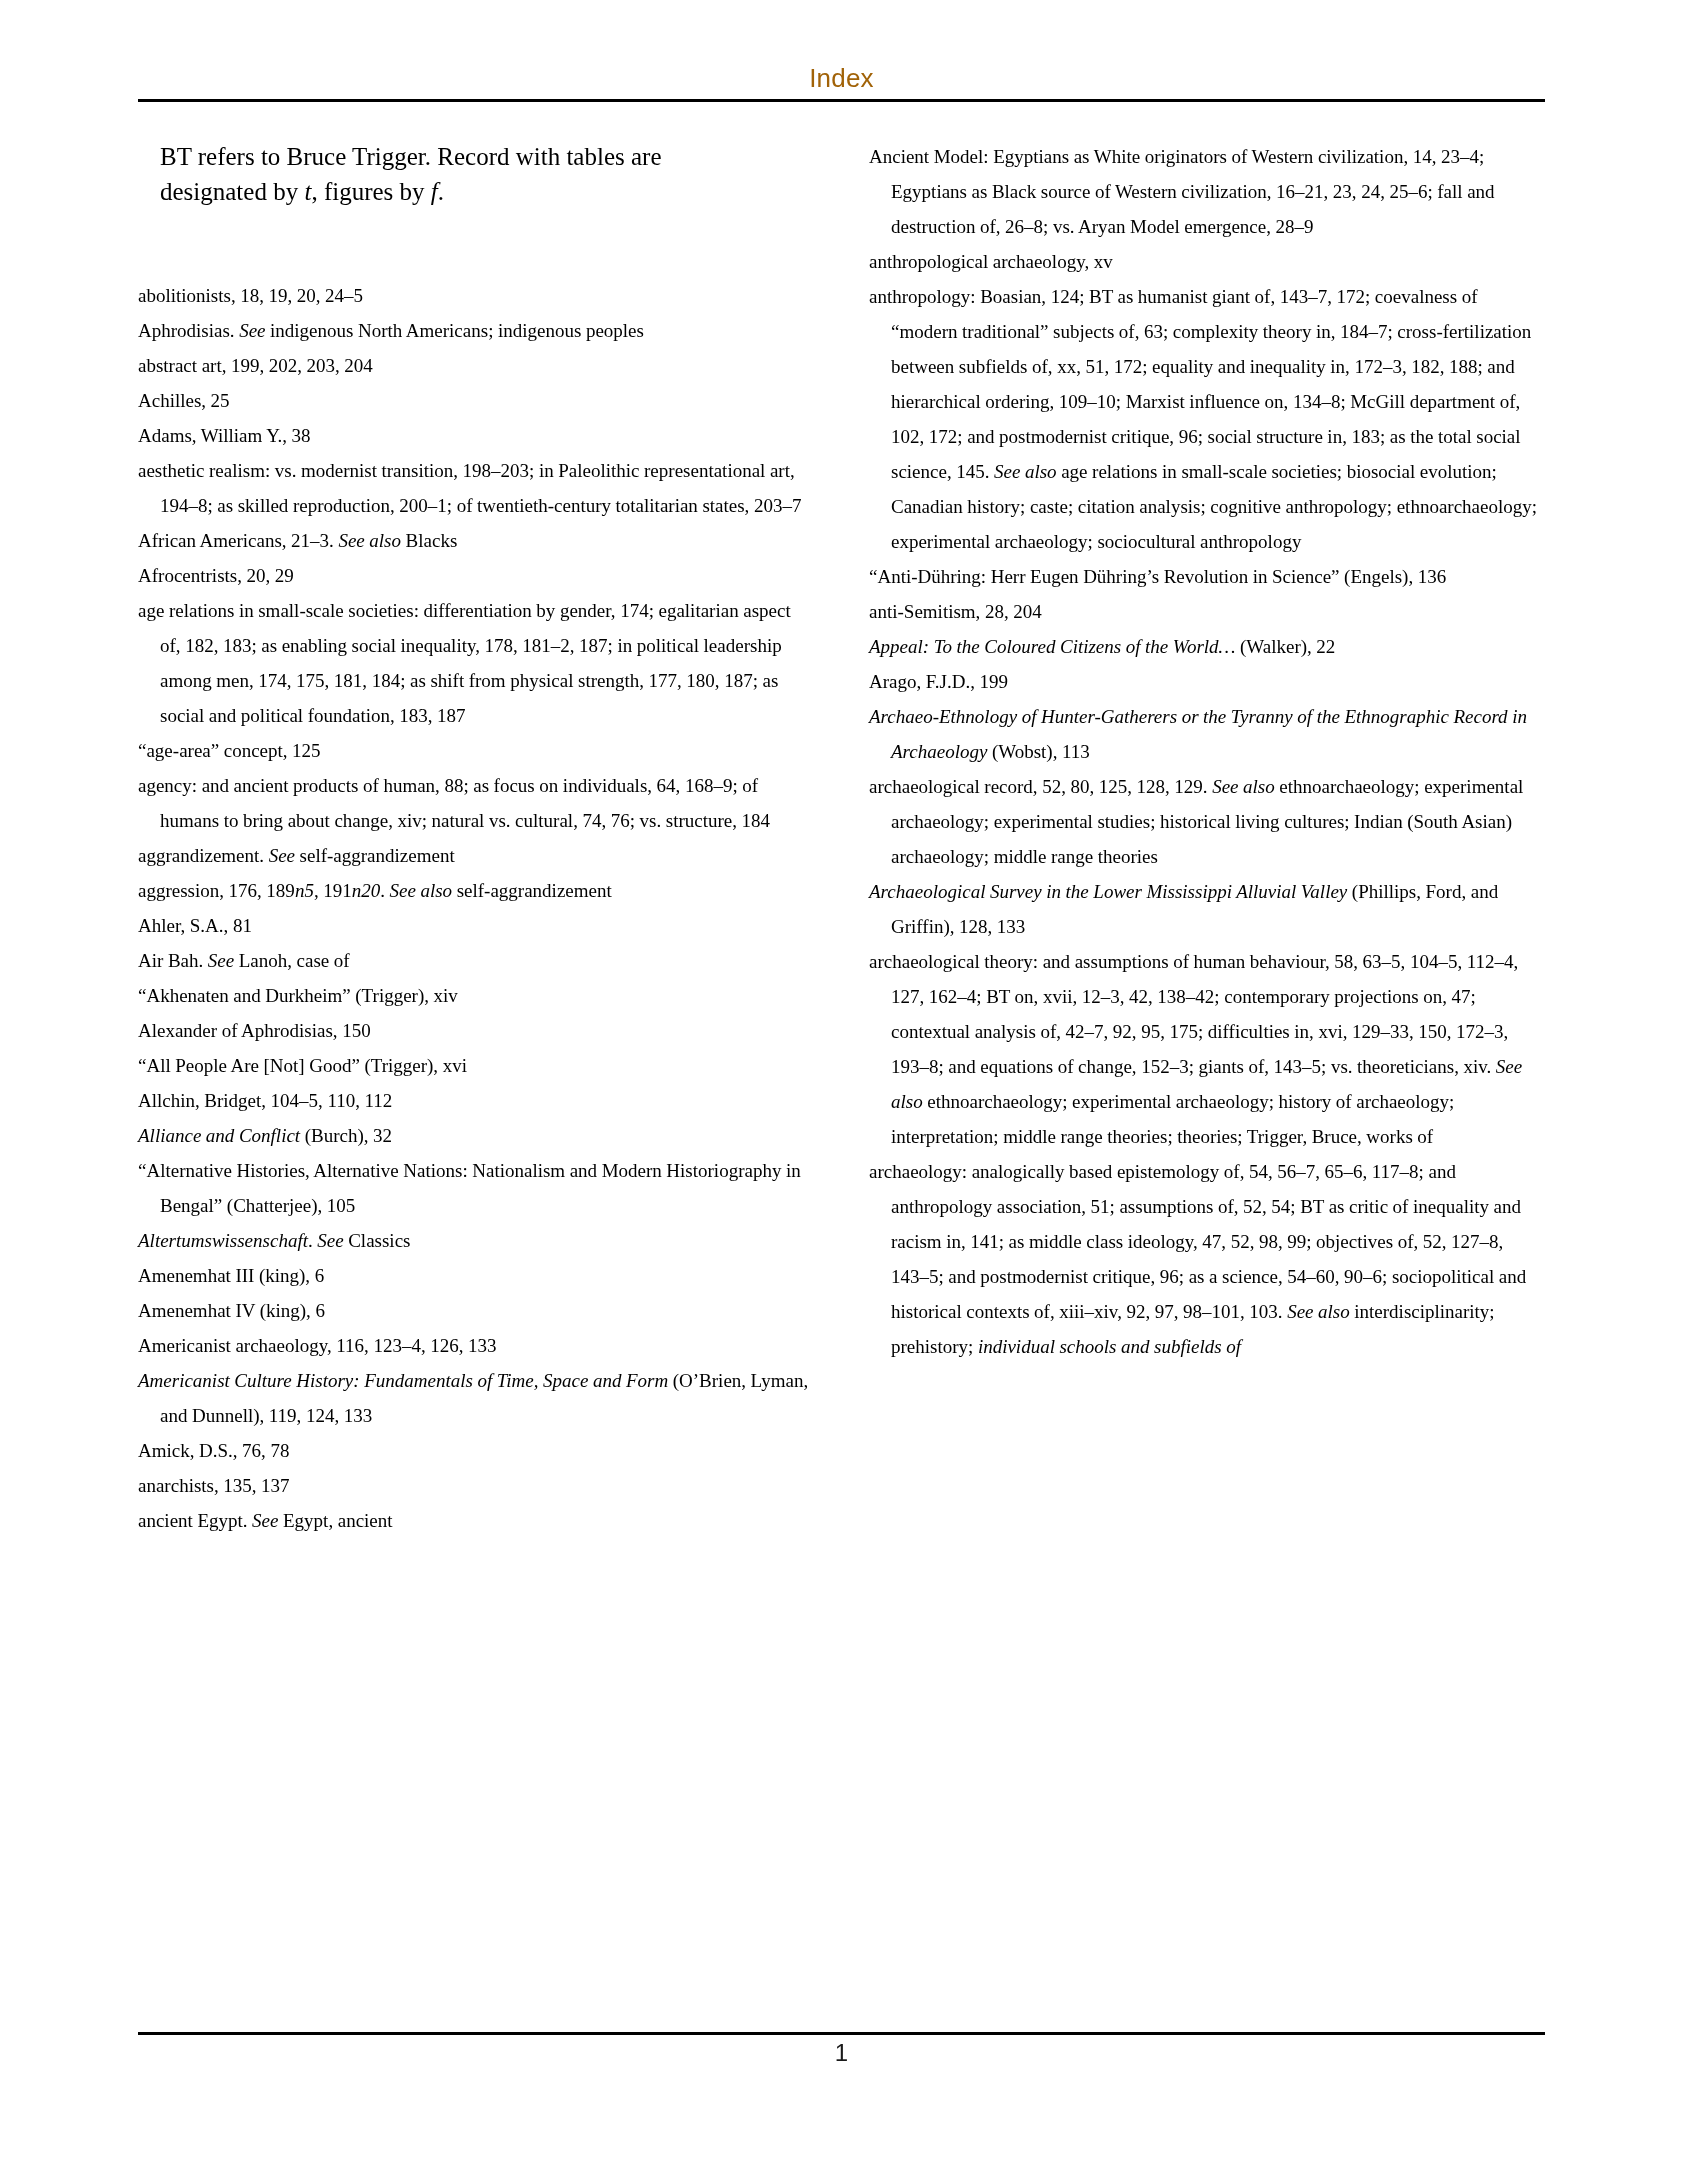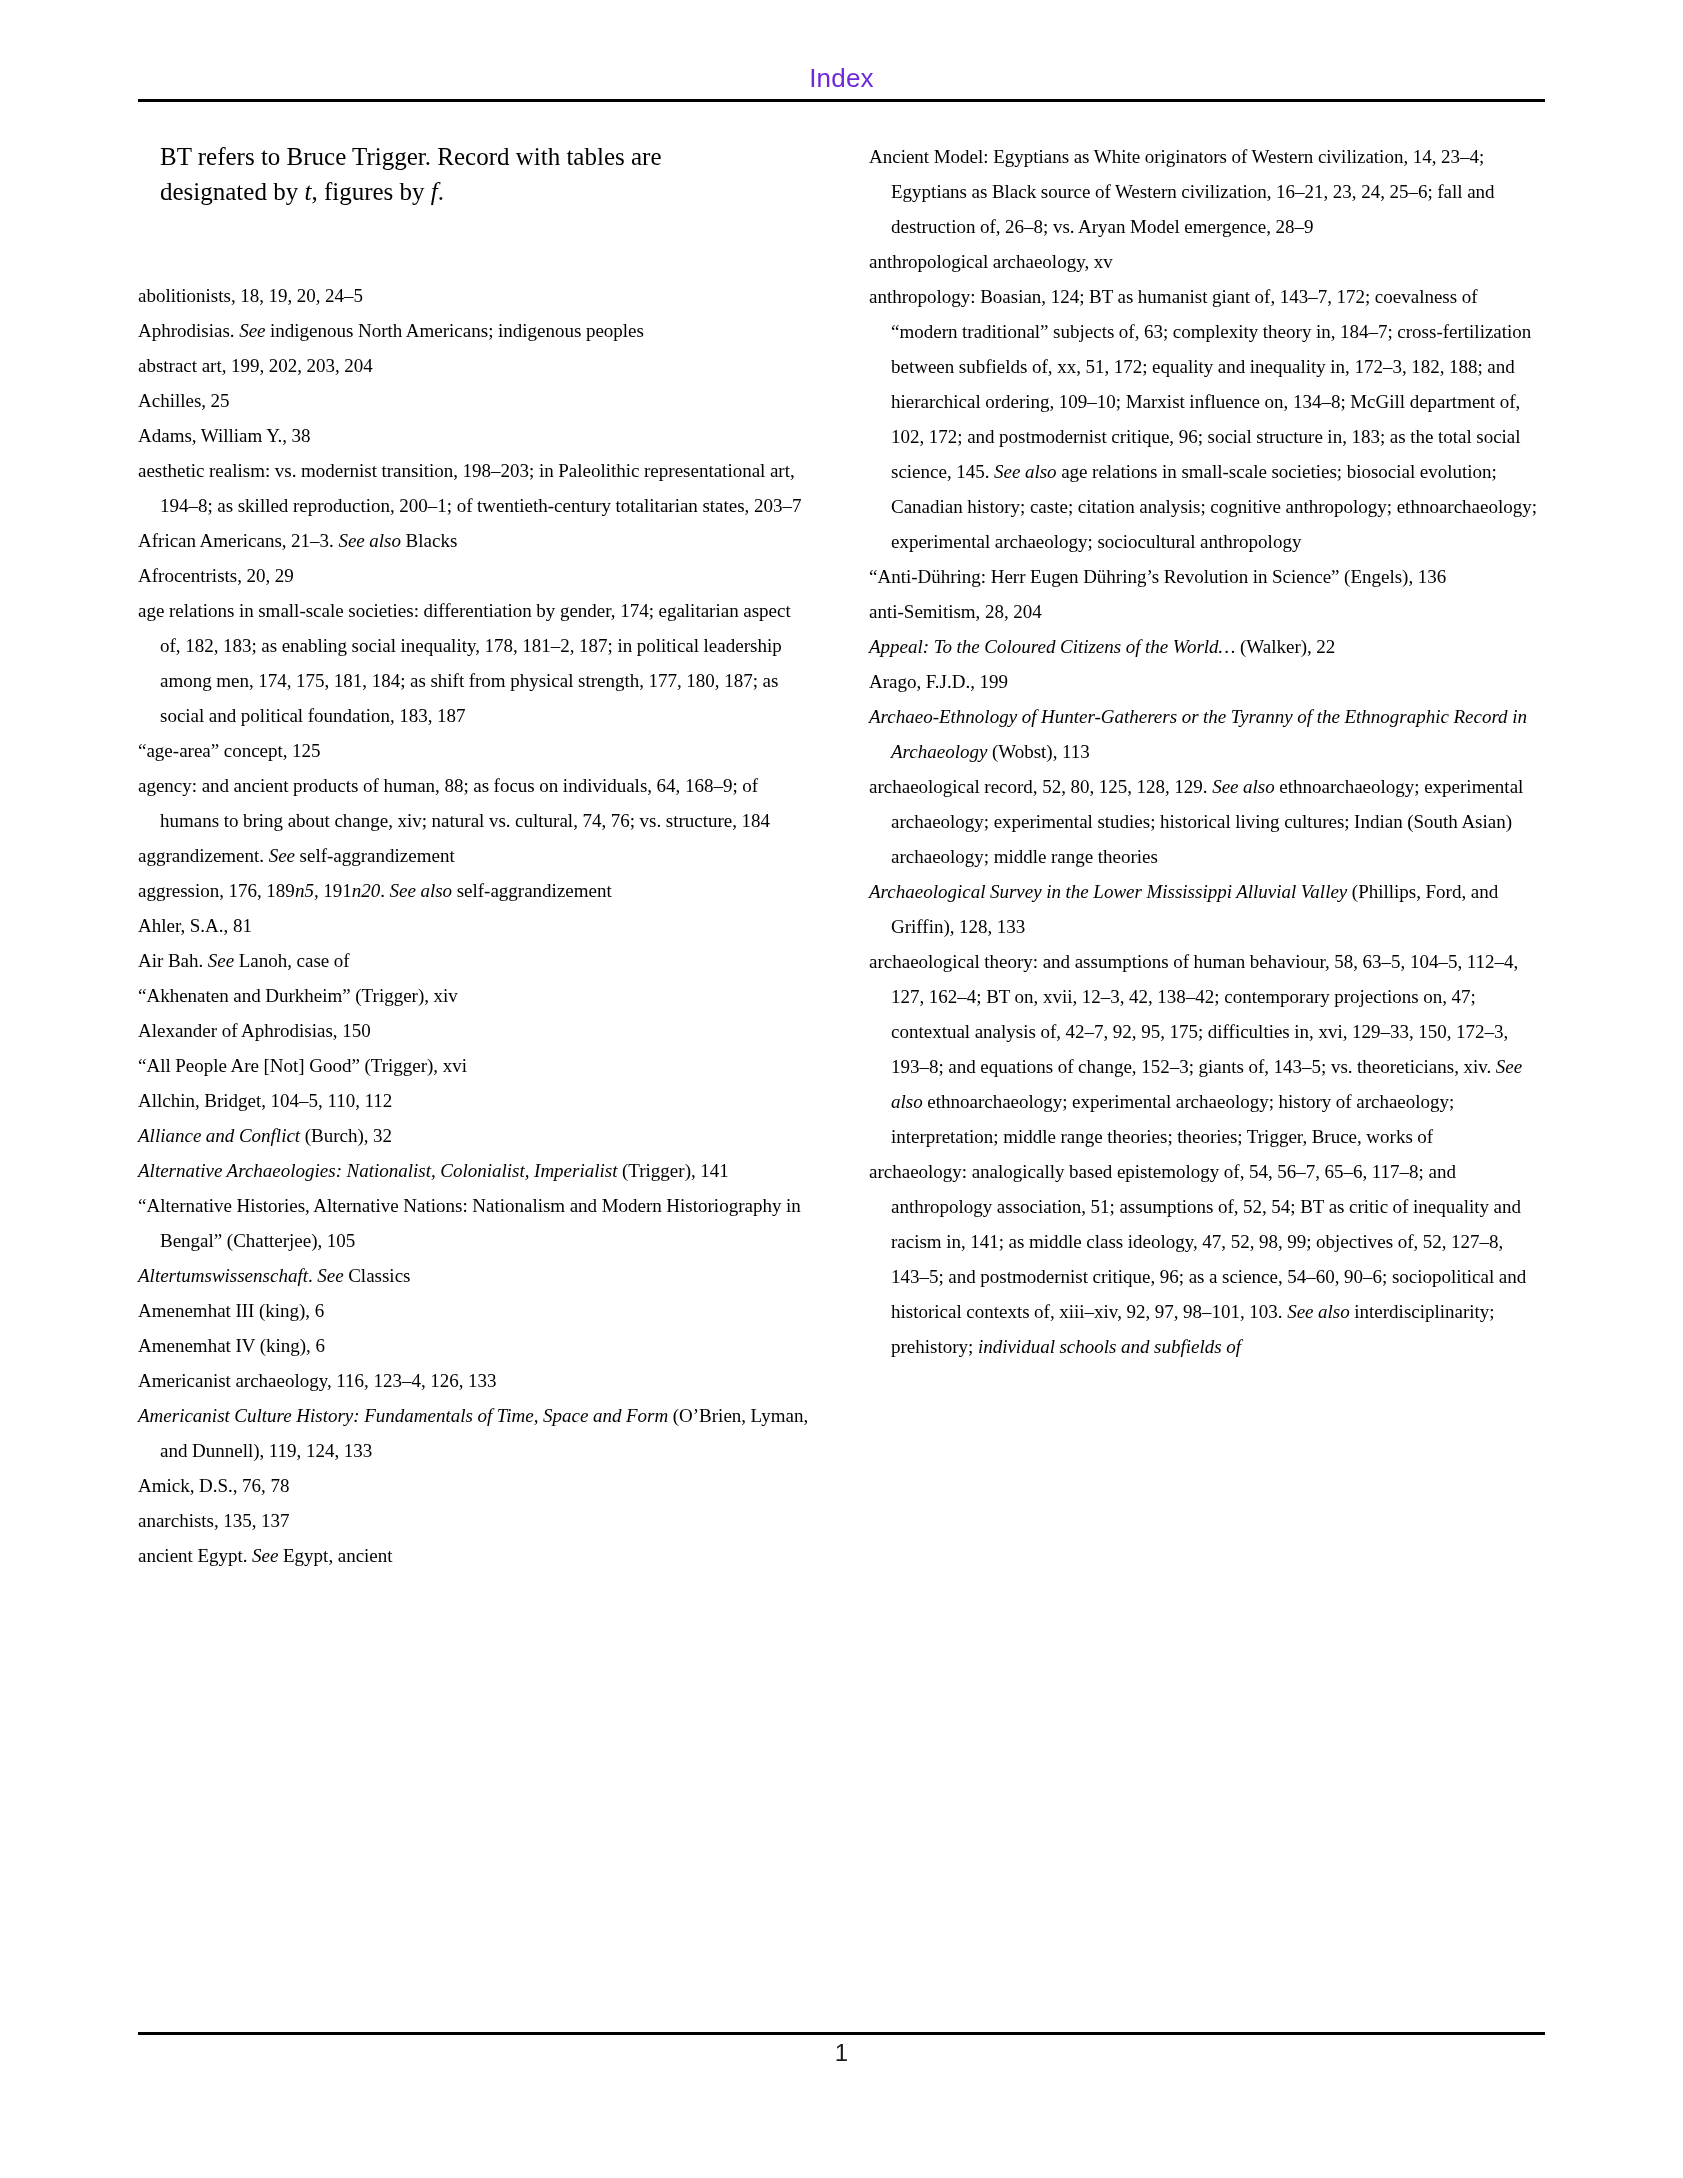--- a/index.html
+++ b/index.html
@@ -19,21 +19,21 @@
   }
   .running-head {
     position: absolute;
     left: 139px;
     right: 139px;
     top: 63px;
     text-align: center;
     font-family: "Liberation Sans", "DejaVu Sans", sans-serif;
     font-size: 26px;
     line-height: 30px;
-    color: #6d28d9;
+    color: #a16207;
     letter-spacing: 0.2px;
   }
   .rule-top {
     position: absolute;
     left: 138px;
     right: 138px;
     top: 99px;
     height: 3px;
     background: #000000;
   }
@@ -118,21 +118,20 @@
           <p class="entry"><span>agency: and ancient products of human, 88; as focus on individuals, 64, 168–9; of humans to bring about change, xiv; natural vs. cultural, 74, 76; vs. structure, 184</span></p>
           <p class="entry"><span>aggrandizement. </span><i>See</i><span> self-aggrandizement</span></p>
           <p class="entry"><span>aggression, 176, 189</span><i>n5</i><span>, 191</span><i>n20</i><span>. </span><i>See also</i><span> self-aggrandizement</span></p>
           <p class="entry"><span>Ahler, S.A., 81</span></p>
           <p class="entry"><span>Air Bah. </span><i>See</i><span> Lanoh, case of</span></p>
           <p class="entry"><span>“Akhenaten and Durkheim” (Trigger), xiv</span></p>
           <p class="entry"><span>Alexander of Aphrodisias, 150</span></p>
           <p class="entry"><span>“All People Are [Not] Good” (Trigger), xvi</span></p>
           <p class="entry"><span>Allchin, Bridget, 104–5, 110, 112</span></p>
           <p class="entry"><i>Alliance and Conflict</i><span> (Burch), 32</span></p>
-          <p class="entry"><i>Alternative Archaeologies: Nationalist, Colonialist, Imperialist</i><span> (Trigger), 141</span></p>
           <p class="entry"><span>“Alternative Histories, Alternative Nations: Nationalism and Modern Historiography in Bengal” (Chatterjee), 105</span></p>
           <p class="entry"><i>Altertumswissenschaft</i><span>. </span><i>See</i><span> Classics</span></p>
           <p class="entry"><span>Amenemhat III (king), 6</span></p>
           <p class="entry"><span>Amenemhat IV (king), 6</span></p>
           <p class="entry"><span>Americanist archaeology, 116, 123–4, 126, 133</span></p>
           <p class="entry"><i>Americanist Culture History: Fundamentals of Time, Space and Form</i><span> (O’Brien, Lyman, and Dunnell), 119, 124, 133</span></p>
           <p class="entry"><span>Amick, D.S., 76, 78</span></p>
           <p class="entry"><span>anarchists, 135, 137</span></p>
           <p class="entry"><span>ancient Egypt. </span><i>See</i><span> Egypt, ancient</span></p>
         </div>

